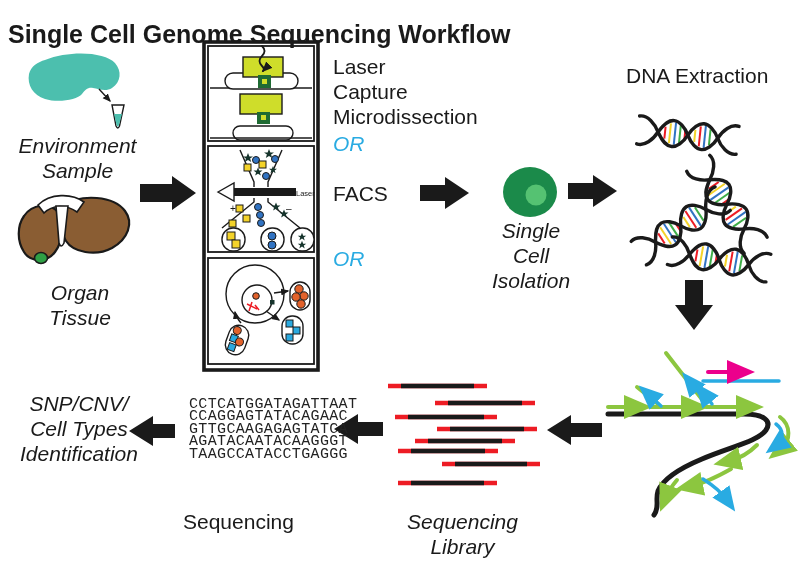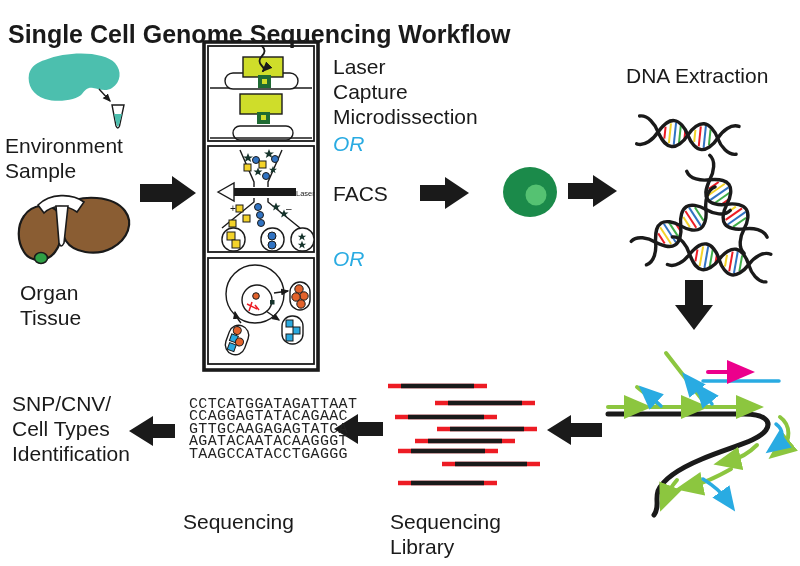--- a/index.html
+++ b/index.html
@@ -1,20 +1,20 @@
 <!DOCTYPE html>
 <html style="--ink: #1a1a1a; --teal: #4CBFAE; --brown: #8A5D33; --gall: #2FA045; --cellg: #1B8A4A; --nucg: #55C272; --orblue: #29ABE2; --yg: #CFDD2A; --dg: #1F6B33; --fyellow: #F4D32A; --fblue: #3173C2; --stardark: #16342C; --orange: #E2622B; --cyan: #2AA9DF; --mdagreen: #8CC63F; --mdablue: #29ABE2; --magenta: #EC008C; --red: #ED1C24; --hgreen: #3FAE49;"><head>
 <meta charset="utf-8">
 <style>
   html,body{margin:0;padding:0;background:#fff;}
   #stage{position:relative;width:800px;height:566px;background:#fff;overflow:hidden;
          font-family:"Liberation Sans",sans-serif;color:var(--ink);}
   #canvas{position:absolute;left:0;top:0;}
   .lbl{position:absolute;font-size:21px;line-height:25px;white-space:pre-line;color:var(--ink);}
-  .center{text-align:left;}
+  .center{text-align:center;font-style:italic;}
   .blue{color:var(--orblue);font-style:italic;}
   .title{position:absolute;left:8px;top:4px;font-size:25px;font-weight:bold;color:var(--ink);margin-top:16px;}
   .reads{position:absolute;font-family:Liberation Mono, monospace;font-size:15px;
          line-height:12.4px;letter-spacing:.35px;white-space:pre-line;color:#222;}
   
   .sk{stroke:var(--ink);fill:none}.fk{fill:var(--ink)}.fw{fill:#fff}
   .fyg{fill:var(--yg)}.fdg{fill:var(--dg)}.fy{fill:var(--fyellow)}.fb{fill:var(--fblue)}
   .fs{fill:var(--stardark)}.fo{fill:var(--orange)}.fc{fill:var(--cyan)}
   .ft{fill:var(--teal)}.fbr{fill:var(--brown)}.fgall{fill:var(--gall)}
   .fcell{fill:var(--cellg)}.fnuc{fill:var(--nucg)}
@@ -231,26 +231,29 @@
 <div class="lbl center" style="left:20px;top:280px;width:120px">Organ
 Tissue</div>
 
 <div class="lbl" style="left:333px;top:54px;width:175px">Laser
 Capture
 Microdissection</div>
 <div class="lbl blue" style="left:333px;top:131px">OR</div>
 <div class="lbl" style="left:333px;top:181px">FACS</div>
 <div class="lbl blue" style="left:333px;top:246px">OR</div>
 
+<div class="lbl center" style="left:478px;top:218px;width:106px">Single
+Cell
+Isolation</div>
 <div class="lbl" style="left:626px;top:63px">DNA Extraction</div>
 <div class="lbl center" style="left:390px;top:509px;width:145px">Sequencing
 Library</div>
 <div class="lbl" style="left:183px;top:509px">Sequencing</div>
 <div class="reads" style="left:189px;top:399px">CCTCATGGATAGATTAAT
 CCAGGAGTATACAGAAC
 GTTGCAAGAGAGTATCA
 AGATACAATACAAGGGT
 TAAGCCATACCTGAGGG</div>
-<div class="lbl center" style="left:12px;top:391px;width:158px">SNP/CNV/
+<div class="lbl center" style="left:0px;top:391px;width:158px">SNP/CNV/
 Cell Types
 Identification</div>
 
 </div>
 
 </body></html>

